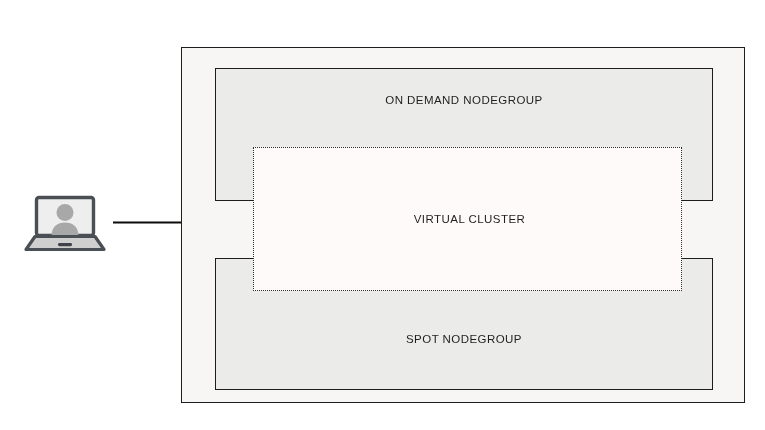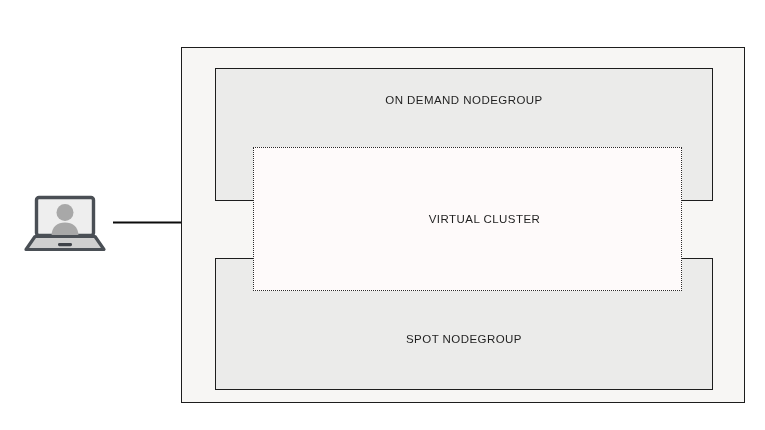--- a/index.html
+++ b/index.html
@@ -85,21 +85,21 @@
     left: 253px;
     top: 147px;
     width: 429px;
     height: 144px;
     background: #fefafa;
     border: 1.5px dotted #2b2b2b;
     box-sizing: border-box;
   }
   .virtual-cluster-label {
     position: absolute;
-    left: 17px;
+    left: 2px;
     top: 65px;
     width: 100%;
     text-align: center;
     font-size: 11.5px;
     letter-spacing: 0.45px;
     color: #1f1f1f;
     white-space: nowrap;
   }
 
   

